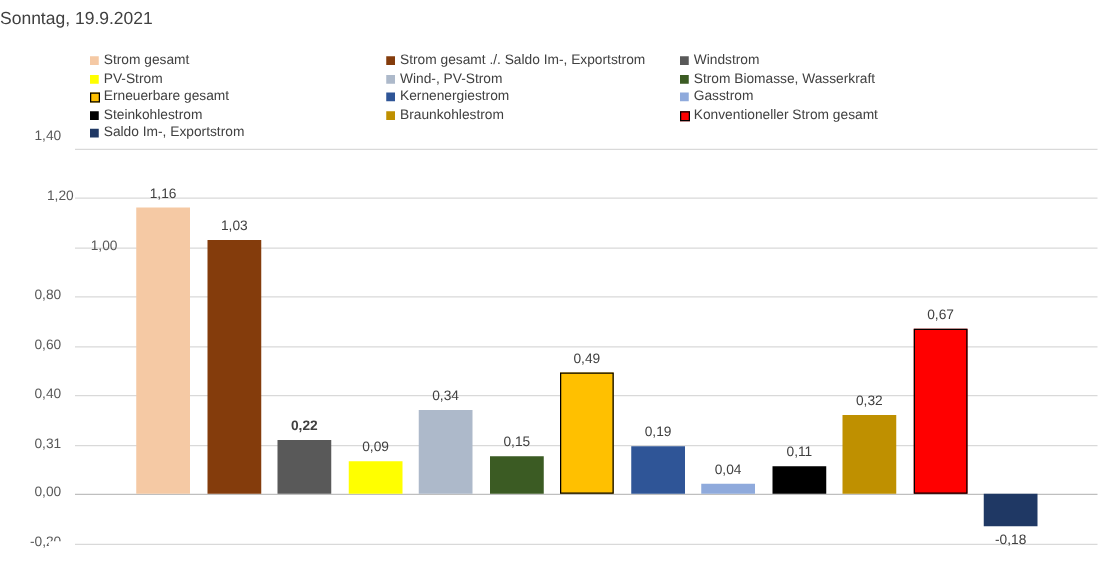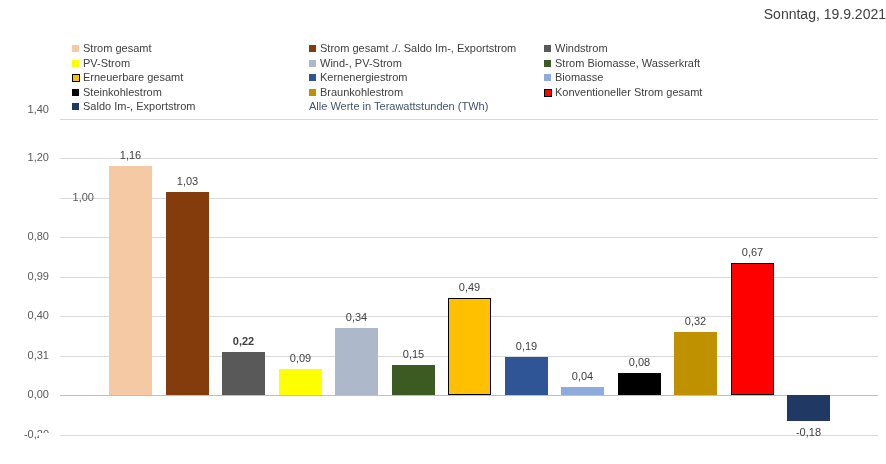--- a/index.html
+++ b/index.html
@@ -1,21 +1,21 @@
 <!DOCTYPE html>
 <html><head>
 <meta charset="utf-8">
 <style>
   html,body{margin:0;padding:0;background:#fff;}
   .frame{
     position:relative;width:886px;height:464px;background:#ffffff;overflow:hidden;
     font-family:"Liberation Sans", sans-serif;
   }
   .title{
-    position:absolute;left:0;top:6px;width:886px;text-align:right;
+    position:absolute;left:0;top:6px;width:886px;text-align:left;
     font-size:14px;color:#404040;
   }
   .legend-item{position:absolute;height:14px;white-space:nowrap;}
   .legend-swatch{position:absolute;left:0;top:3px;width:7px;height:7px;}
   .legend-swatch.outlined{border:1px solid #000;width:6px;height:6px;top:3px;}
   .legend-label{position:absolute;left:11px;top:0;font-size:11px;color:#404040;line-height:13px;}
   .note{
     position:absolute;left:309px;top:100px;font-size:11px;color:#44546A;line-height:13px;
     white-space:nowrap;
   }
@@ -73,53 +73,52 @@
       <div class="legend-item" style="left: 72px; top: 71px;">
         <span class="legend-swatch outlined" style="background: rgb(255, 192, 0);"></span>
         <span class="legend-label">Erneuerbare gesamt</span>
       </div>
       <div class="legend-item" style="left: 309px; top: 71px;">
         <span class="legend-swatch" style="background: rgb(47, 85, 151);"></span>
         <span class="legend-label">Kernenergiestrom</span>
       </div>
       <div class="legend-item" style="left: 544px; top: 71px;">
         <span class="legend-swatch" style="background: rgb(143, 170, 220);"></span>
-        <span class="legend-label">Biomasse</span>
+        <span class="legend-label">Gasstrom</span>
       </div>
       <div class="legend-item" style="left: 72px; top: 85.5px;">
         <span class="legend-swatch" style="background: rgb(0, 0, 0);"></span>
         <span class="legend-label">Steinkohlestrom</span>
       </div>
       <div class="legend-item" style="left: 309px; top: 85.5px;">
         <span class="legend-swatch" style="background: rgb(191, 144, 0);"></span>
         <span class="legend-label">Braunkohlestrom</span>
       </div>
       <div class="legend-item" style="left: 544px; top: 85.5px;">
         <span class="legend-swatch outlined" style="background: rgb(255, 0, 0);"></span>
         <span class="legend-label">Konventioneller Strom gesamt</span>
       </div>
       <div class="legend-item" style="left: 72px; top: 100px;">
         <span class="legend-swatch" style="background: rgb(31, 56, 100);"></span>
         <span class="legend-label">Saldo Im-, Exportstrom</span>
       </div>
     </div>
 
-  <div class="note">Alle Werte in Terawattstunden (TWh)</div>
 
   <div id="plot">
       <div class="gridline" style="left: 60px; width: 818px; top: 119px;"></div>
       <div class="ylabel" style="top: 103px;">1,40</div>
       <div class="gridline" style="left: 60px; width: 818px; top: 158px;"></div>
-      <div class="ylabel" style="top: 151px;">1,20</div>
+      <div class="ylabel" style="top: 151px; padding-left: 10px;">1,20</div>
       <div class="gridline" style="left: 60px; width: 818px; top: 198px;"></div>
       <div class="ylabel" style="top: 191px; margin-left: 45px;">1,00</div>
       <div class="gridline" style="left: 60px; width: 818px; top: 237px;"></div>
       <div class="ylabel" style="top: 230px;">0,80</div>
       <div class="gridline" style="left: 60px; width: 818px; top: 277px;"></div>
-      <div class="ylabel" style="top: 270px;">0,99</div>
+      <div class="ylabel" style="top: 270px;">0,60</div>
       <div class="gridline" style="left: 60px; width: 818px; top: 316px;"></div>
       <div class="ylabel" style="top: 309px;">0,40</div>
       <div class="gridline" style="left: 60px; width: 818px; top: 356px;"></div>
       <div class="ylabel" style="top: 349px;">0,31</div>
       <div class="gridline zero" style="left: 60px; width: 818px; top: 395px;"></div>
       <div class="ylabel" style="top: 388px;">0,00</div>
       <div class="gridline" style="left: 60px; width: 818px; top: 435px;"></div>
       <div class="ylabel" style="top: 428px;">-0,20</div>
       <div class="bar" style="left: 109px; top: 166px; width: 43px; height: 229px; background: rgb(245, 201, 164);"></div>
       <div class="bar-label" style="left: 102.5px; top: 149px;">1,16</div>
@@ -133,21 +132,21 @@
       <div class="bar-label" style="left: 328.5px; top: 311px;">0,34</div>
       <div class="bar" style="left: 392px; top: 365px; width: 43px; height: 30px; background: rgb(59, 91, 35);"></div>
       <div class="bar-label" style="left: 385.5px; top: 348px;">0,15</div>
       <div class="bar outlined" style="left: 448px; top: 298px; width: 43px; height: 97px; background: rgb(255, 192, 0);"></div>
       <div class="bar-label" style="left: 441.5px; top: 281px;">0,49</div>
       <div class="bar" style="left: 505px; top: 357px; width: 43px; height: 38px; background: rgb(47, 85, 151);"></div>
       <div class="bar-label" style="left: 498.5px; top: 340px;">0,19</div>
       <div class="bar" style="left: 561px; top: 387px; width: 43px; height: 8px; background: rgb(143, 170, 220);"></div>
       <div class="bar-label" style="left: 554.5px; top: 370px;">0,04</div>
       <div class="bar" style="left: 618px; top: 373px; width: 43px; height: 22px; background: rgb(0, 0, 0);"></div>
-      <div class="bar-label" style="left: 611.5px; top: 356px;">0,08</div>
+      <div class="bar-label" style="left: 611.5px; top: 356px;">0,11</div>
       <div class="bar" style="left: 674px; top: 332px; width: 43px; height: 63px; background: rgb(191, 144, 0);"></div>
       <div class="bar-label" style="left: 667.5px; top: 315px;">0,32</div>
       <div class="bar outlined" style="left: 731px; top: 263px; width: 43px; height: 132px; background: rgb(255, 0, 0);"></div>
       <div class="bar-label" style="left: 724.5px; top: 246px;">0,67</div>
       <div class="bar" style="left: 787px; top: 395px; width: 43px; height: 26px; background: rgb(31, 56, 100);"></div>
       <div class="bar-label" style="left: 780.5px; top: 426px;">-0,18</div>
     </div>
 
   <div class="label-cover"></div>
 </div>

